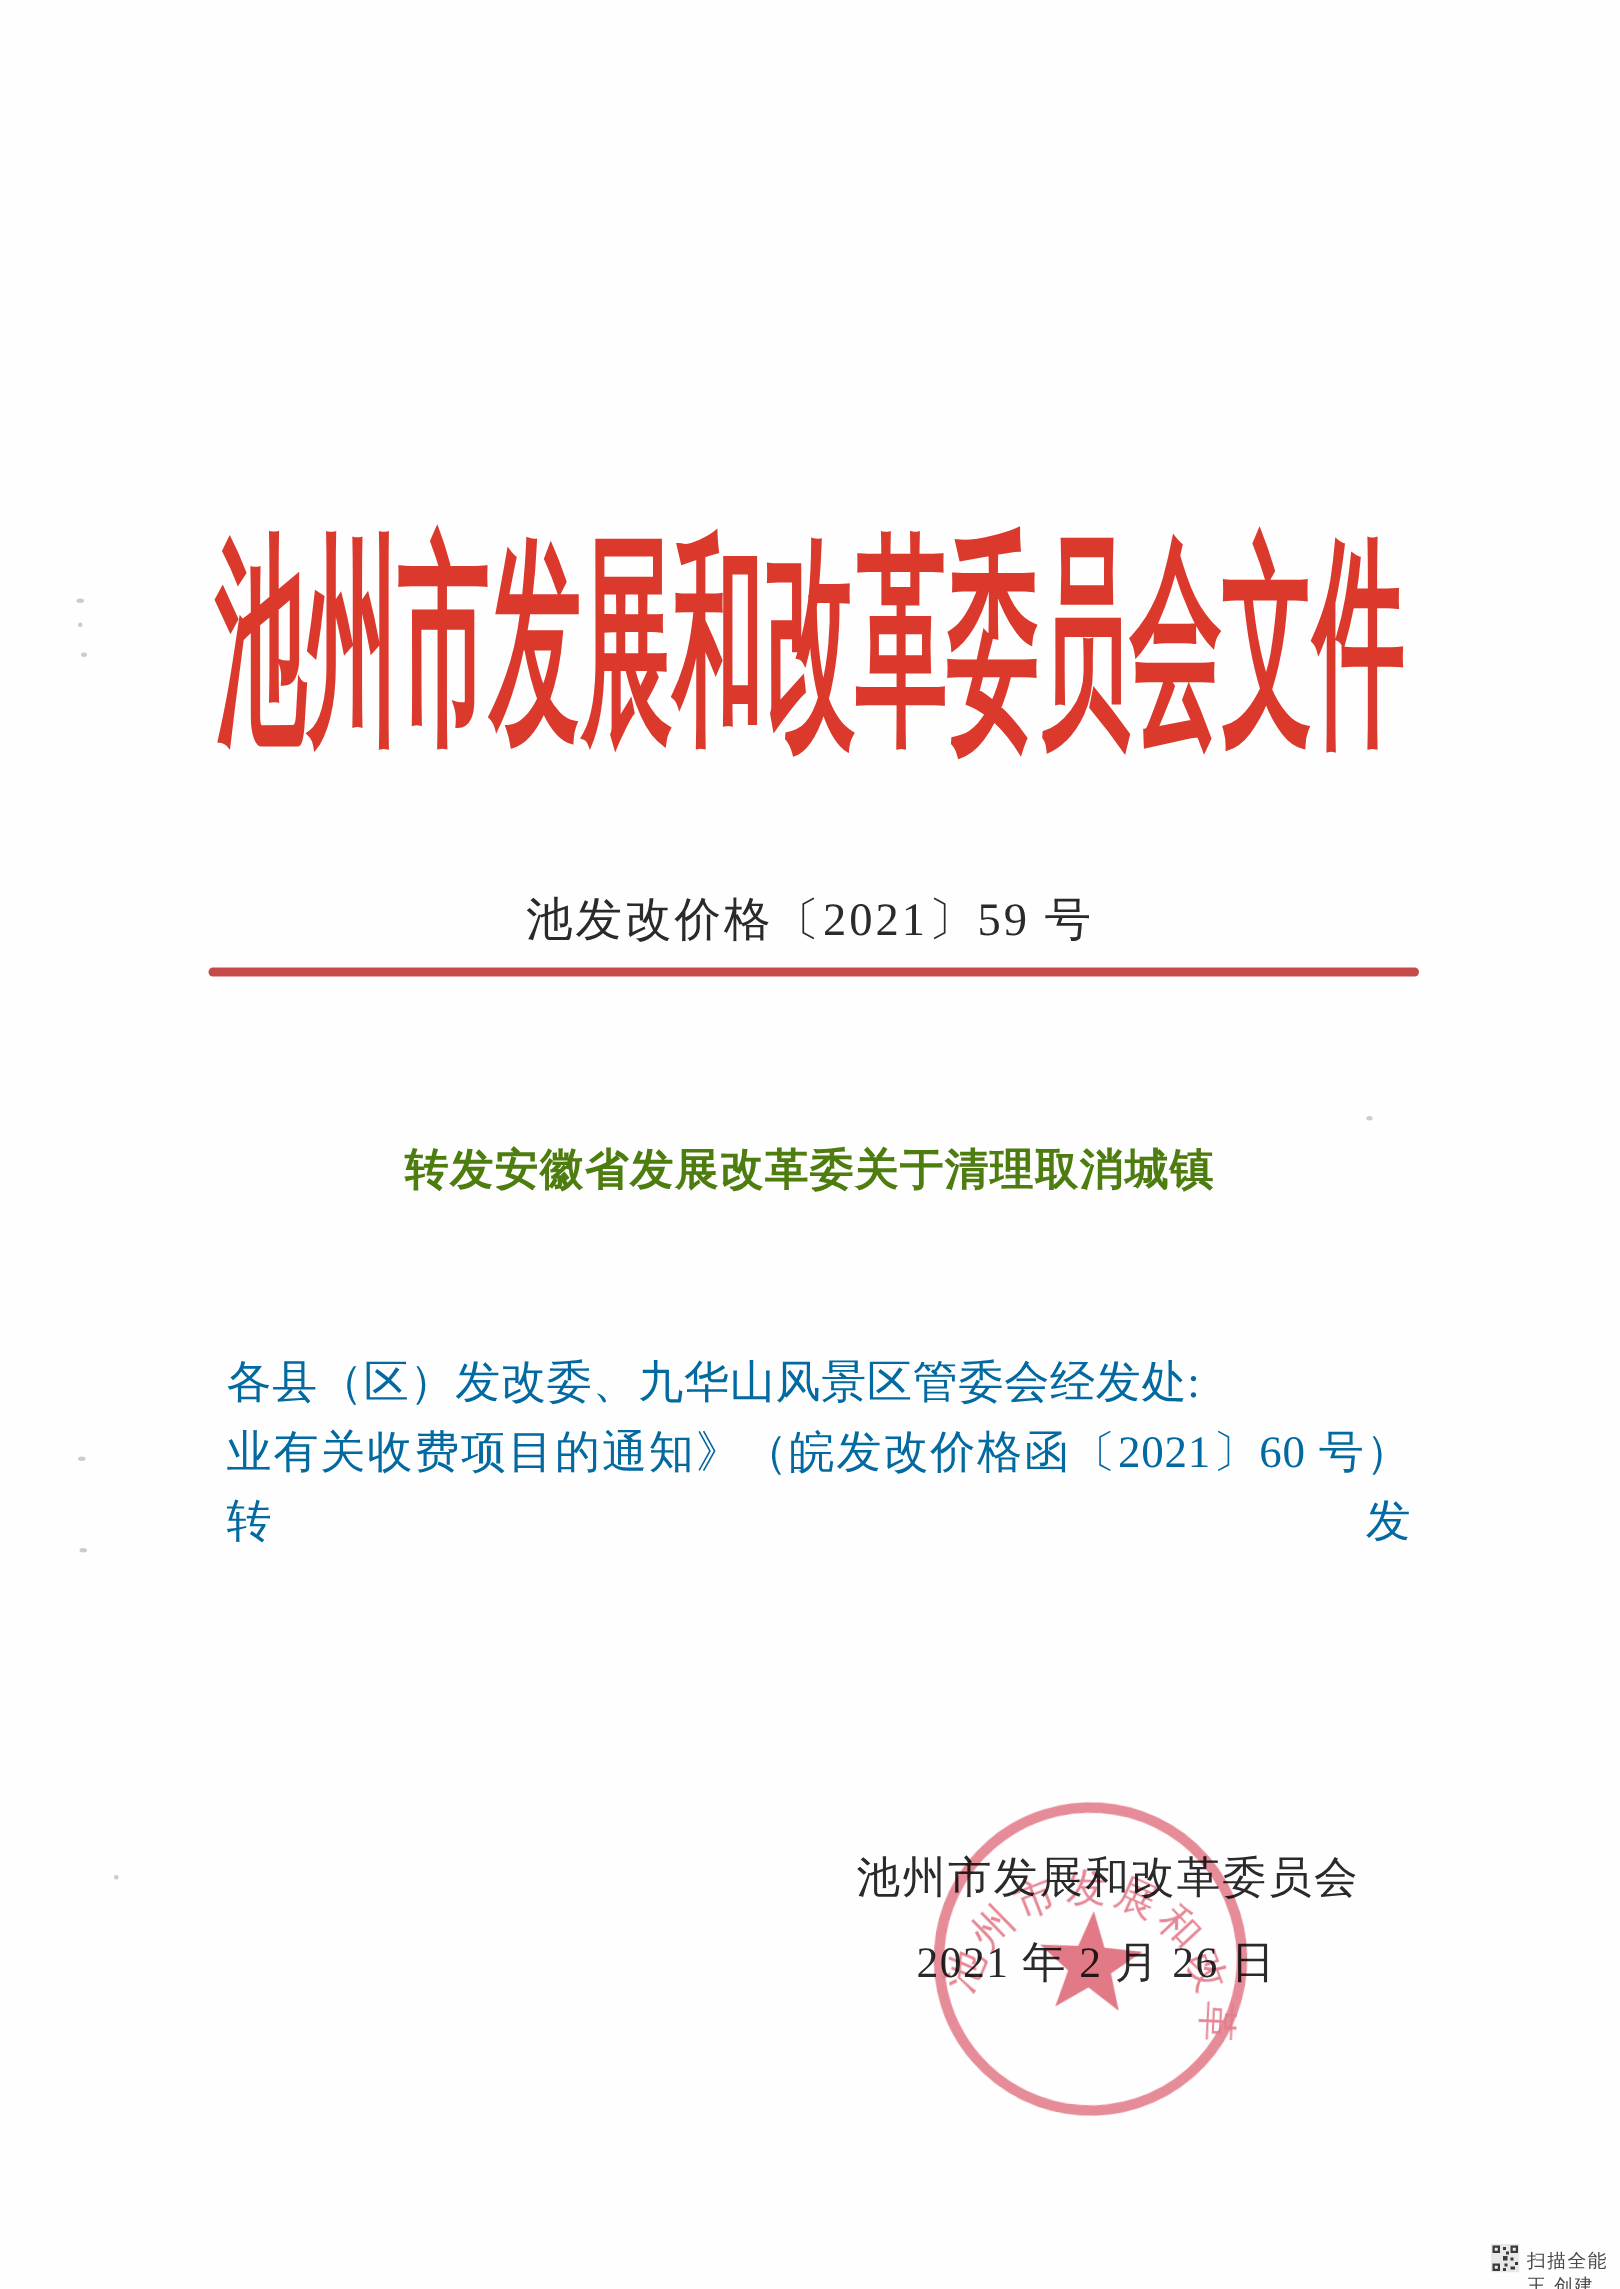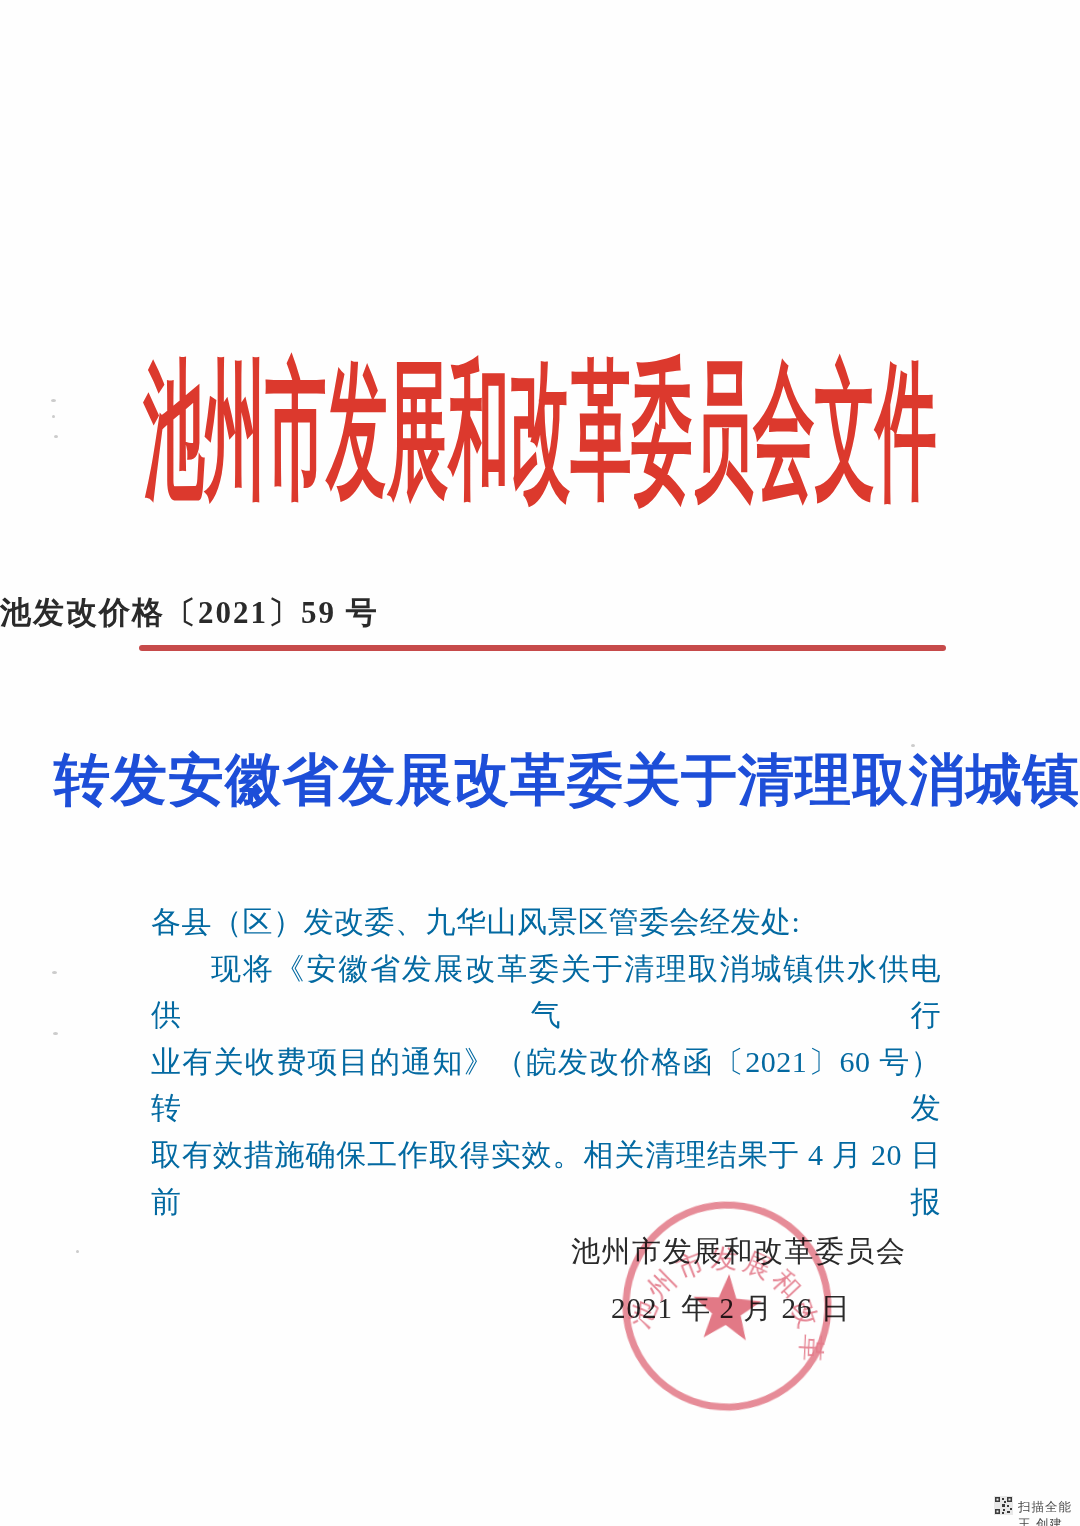--- a/index.html
+++ b/index.html
@@ -14,30 +14,31 @@
     position:absolute;top:357px;left:0;width:100%;
     text-align:center;white-space:nowrap;
     font-size:61px;line-height:61px;font-weight:bold;
     color:#dc392d;
     letter-spacing:0px;
     transform:scaleY(2.45);
     transform-origin:50% 0;
   }
   .doc-number{
     position:absolute;top:592px;left:0;width:100%;
-    font-size:31px;color:#2a2a2a;letter-spacing:2px;font-weight:bold;
+    text-align:center;
+    font-size:31px;color:#2a2a2a;letter-spacing:2px;
   }
   .red-rule{
     position:absolute;top:645px;left:139px;width:807px;height:6px;
     background:#c64a4a;border-radius:3px;
   }
   .doc-title{
     position:absolute;top:752px;left:0;width:100%;
-    text-align:right;font-weight:bold;color:#1d4ed8;
-    font-size:56px;line-height:57px;letter-spacing:1px;
+    text-align:center;font-weight:bold;color:#4d7c0f;
+    font-size:29px;line-height:57px;letter-spacing:1px;
   }
   .body-text{
     position:absolute;top:899px;left:151px;width:790px;
     font-size:30px;line-height:46.6px;color:#0369a1;
     letter-spacing:0.5px;
   }
   .body-line{white-space:normal;}
   .stretch{text-align:justify;text-align-last:justify;}
   .indent{text-indent:60px;}
   .signature{
@@ -82,23 +83,21 @@
   <div class="doc-number">池发改价格〔2021〕59 号</div>
 
   <div class="red-rule"></div>
 
   <div class="doc-title">
     <div>转发安徽省发展改革委关于清理取消城镇</div>
   </div>
 
   <div class="body-text">
     <div class="body-line">各县（区）发改委、九华山风景区管委会经发处:</div>
-    <div class="body-line indent stretch">现将《安徽省发展改革委关于清理取消城镇供水供电供气行</div>
     <div class="body-line stretch">业有关收费项目的通知》（皖发改价格函〔2021〕60 号）转发</div>
-    <div class="body-line stretch">取有效措施确保工作取得实效。相关清理结果于 4 月 20 日前报</div>
   </div>
 
   <div class="signature">池州市发展和改革委员会</div>
 
   <div class="doc-date">2021 年 2 月 26 日</div>
 
   <svg class="seal" viewBox="0 0 216 216" xmlns="http://www.w3.org/2000/svg">
     <defs>
       <path id="sealArc" d="M 30.1 151.8 A 78 78 0 1 1 185.9 151.8" fill="none"></path>
     </defs>

